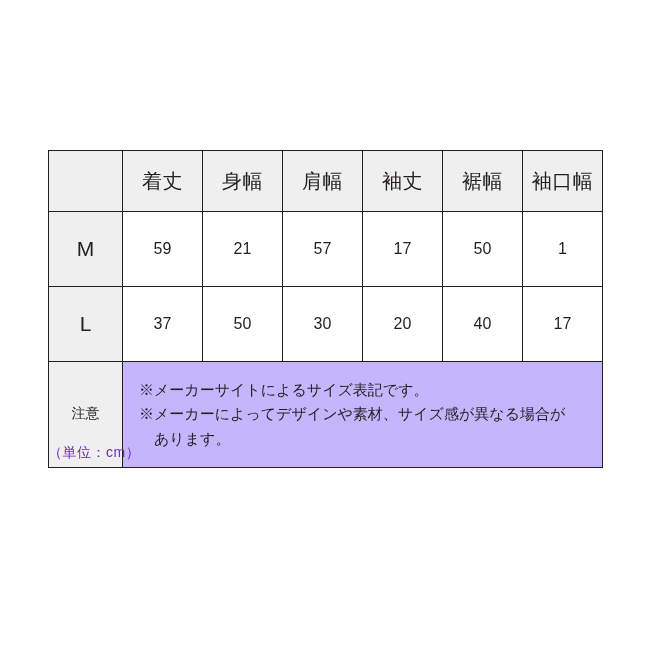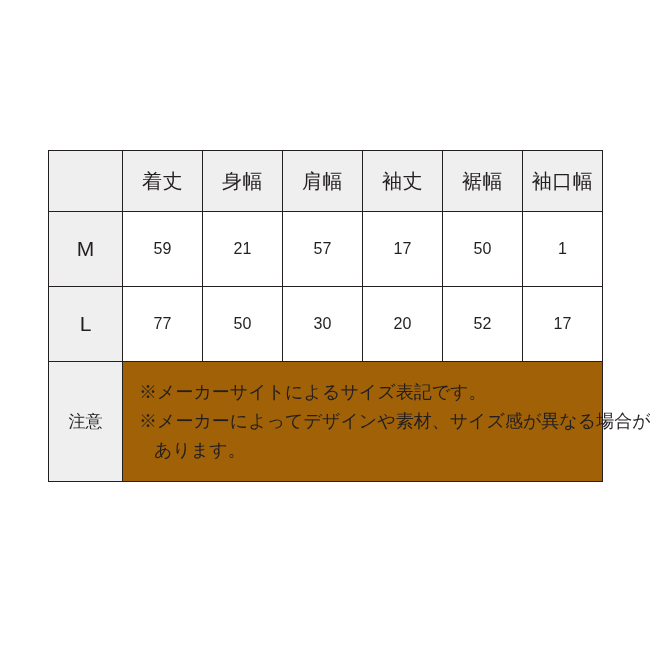--- a/index.html
+++ b/index.html
@@ -58,44 +58,43 @@
     height: 70px;
     font-size: 16px;
     background: #ffffff;
   }
   tbody tr.data-row td.row-head {
     background: #efefef;
     font-size: 21px;
   }
   tr.note-row td.note-head {
     background: #efefef;
-    font-size: 17px;
+    font-size: 14px;
     height: 98px;
   }
   tr.note-row td.note-body {
-    background: #a16207;
+    background: #c4b5fd;
     text-align: left;
     padding: 16px 14px 16px 16px;
-    font-size: 18px;
+    font-size: 15px;
     line-height: 1.62;
   }
   .note-line {
     white-space: nowrap;
   }
   .note-indent {
     padding-left: 15px;
   }
   .unit {
     position: absolute;
     left: 48px;
     top: 444px;
     width: 554px;
-    text-align: right;
     font-size: 14px;
-    color: #a16207;
+    color: #6d28d9;
     letter-spacing: 0.5px;
   }
 </style>
 </head>
 <body>
 
 <div class="page">
   <div class="table-wrap">
     <table class="size-table">
       <colgroup>
@@ -123,25 +122,25 @@
           <td class="row-head">M</td>
           <td>59</td>
           <td>21</td>
           <td>57</td>
           <td>17</td>
           <td>50</td>
           <td>1</td>
         </tr>
         <tr class="data-row">
           <td class="row-head">L</td>
-          <td>77</td>
+          <td>37</td>
           <td>50</td>
           <td>30</td>
           <td>20</td>
-          <td>52</td>
+          <td>40</td>
           <td>17</td>
         </tr>
         <tr class="note-row">
           <td class="note-head">注意</td>
           <td class="note-body" colspan="6">
             <div class="note-line">※メーカーサイトによるサイズ表記です。</div>
             <div class="note-line">※メーカーによってデザインや素材、サイズ感が異なる場合が</div>
             <div class="note-line note-indent">あります。</div>
           </td>
         </tr>

